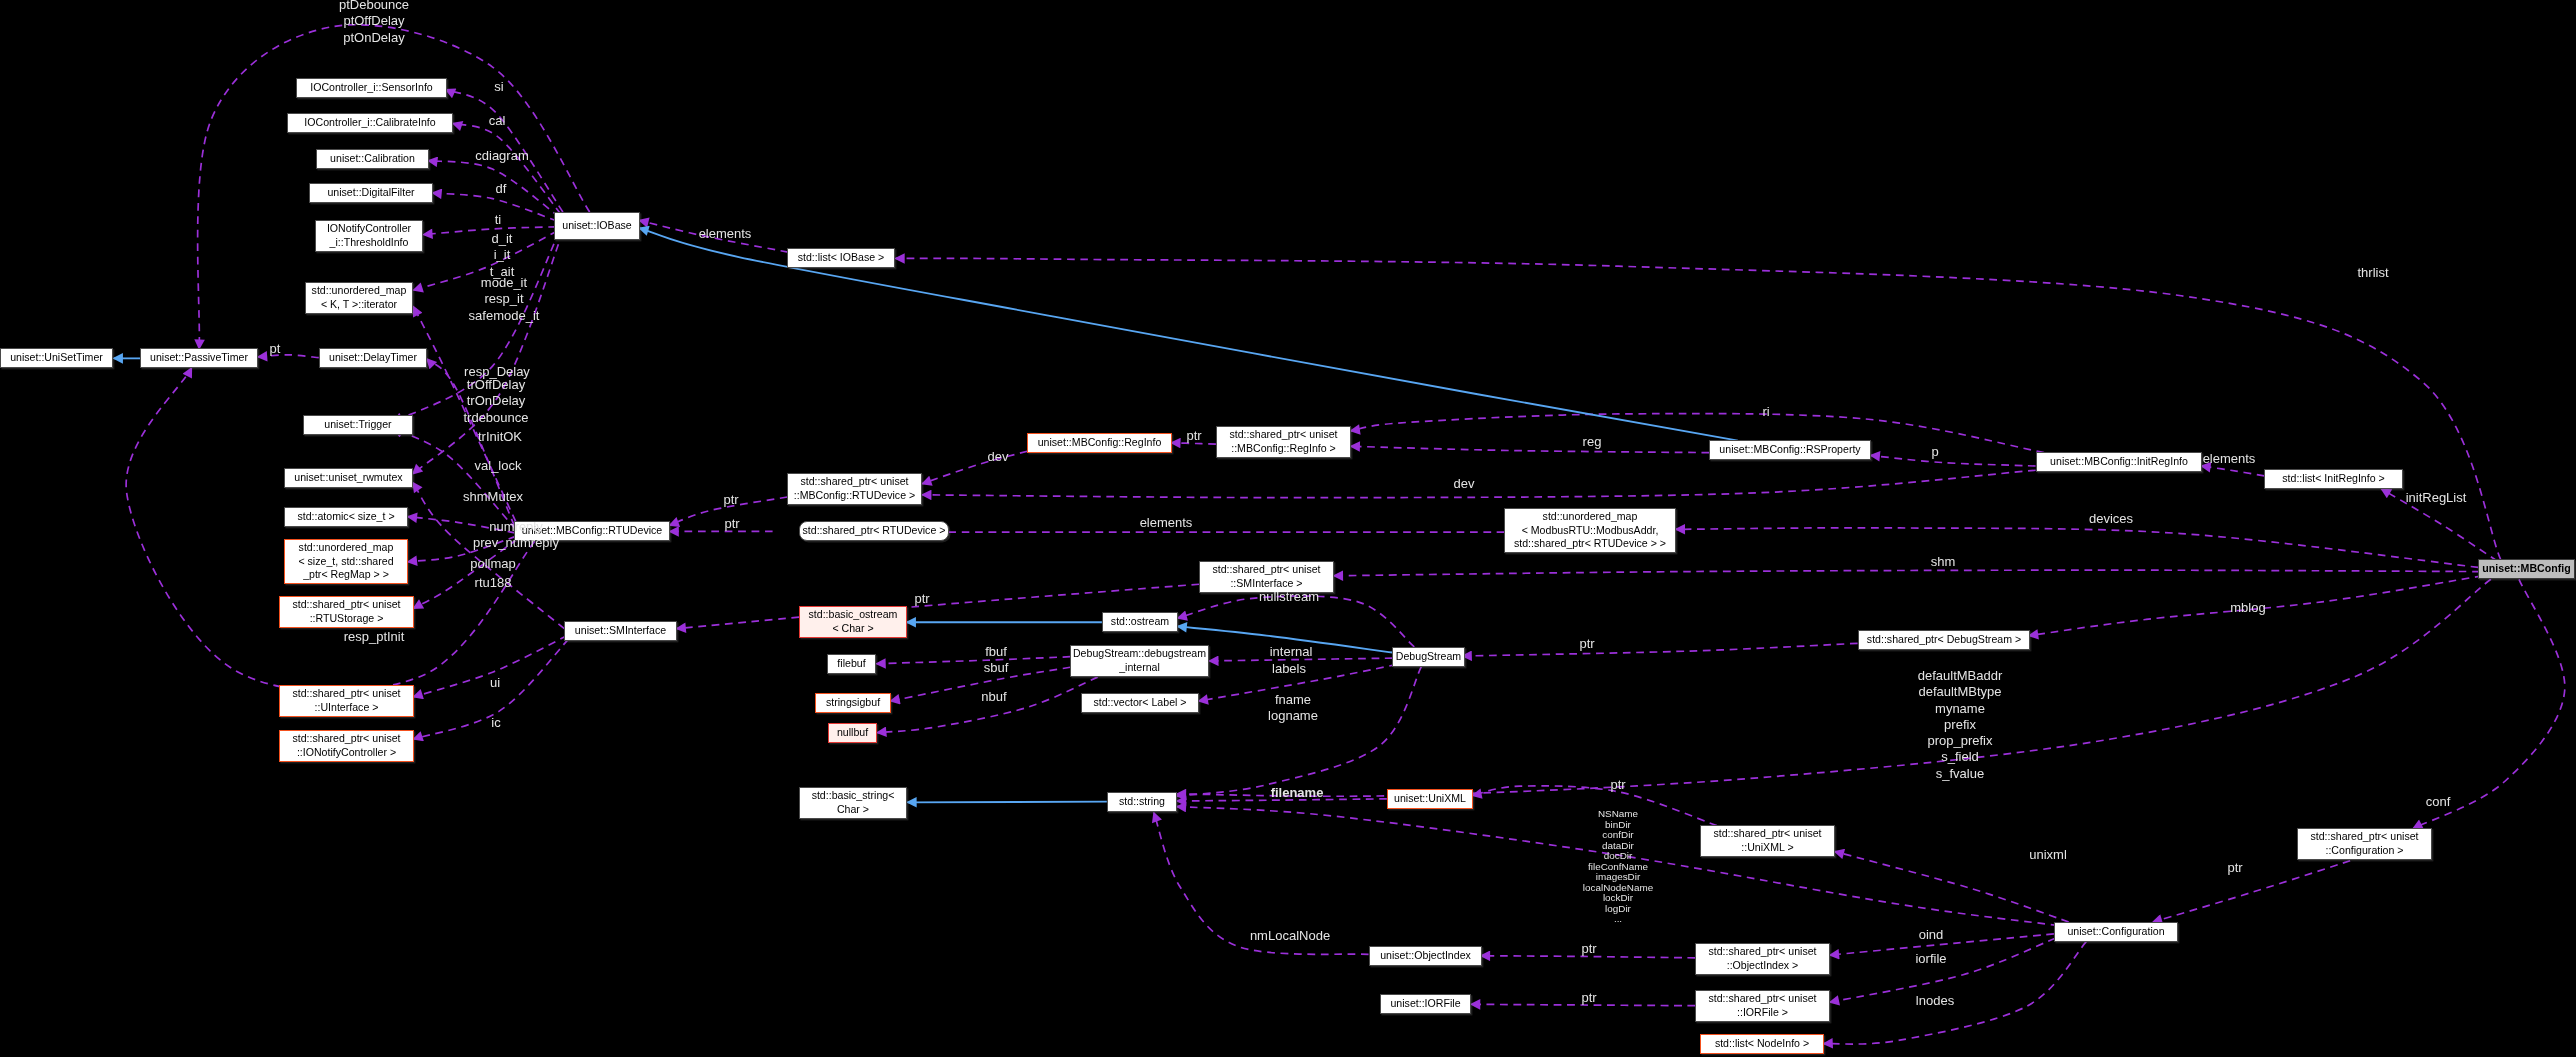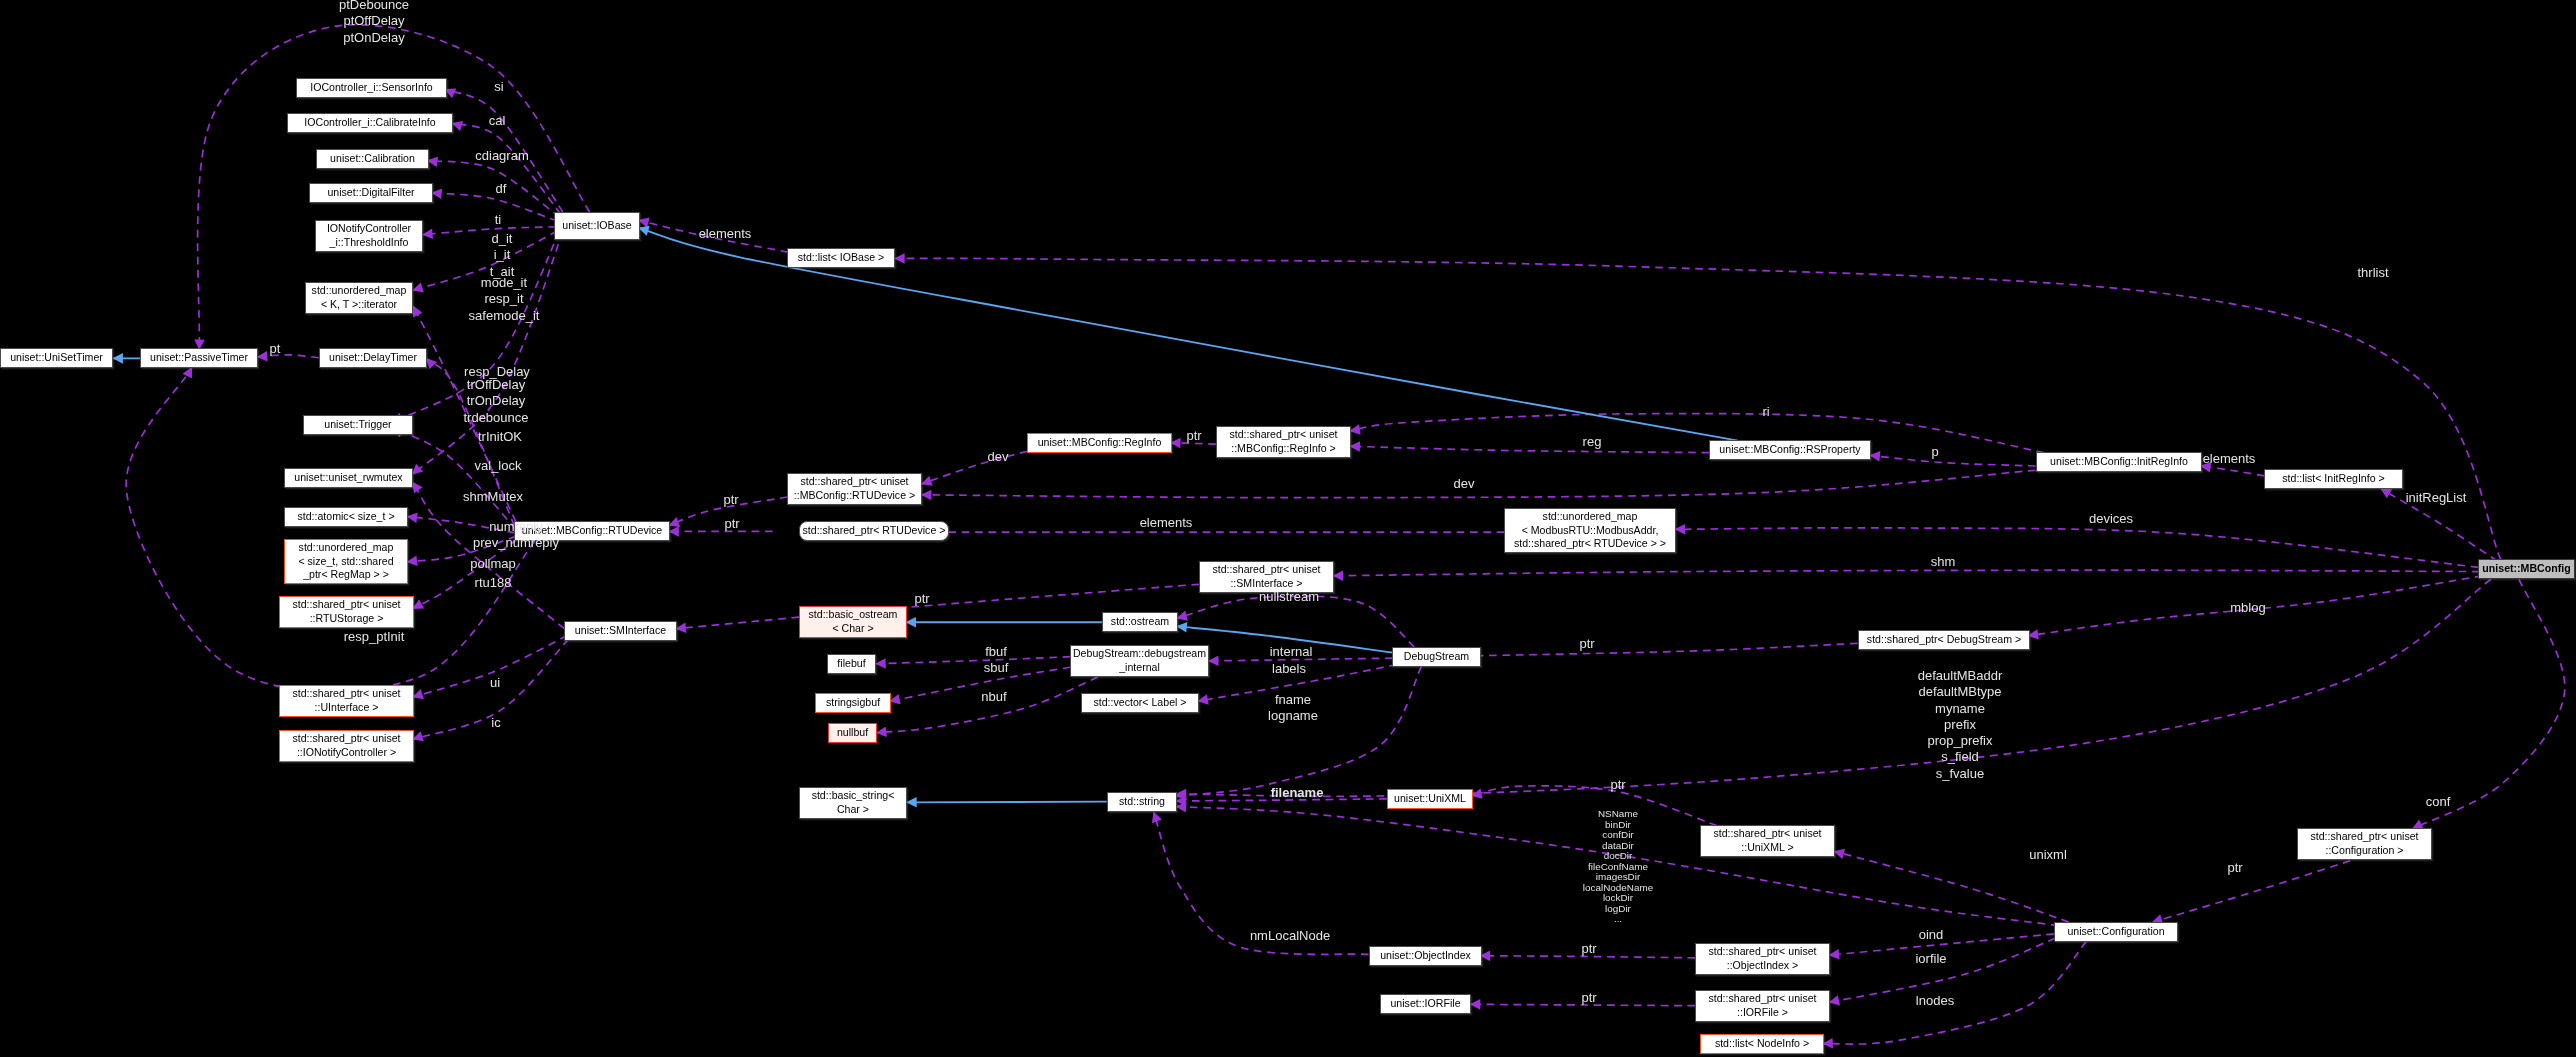--- a/index.html
+++ b/index.html
@@ -132,21 +132,21 @@
 ::MBConfig::RegInfo &gt;</div>
       <div class="node normal" style="left: 1709px; top: 440px; width: 162px; height: 19.7px;">uniset::MBConfig::RSProperty</div>
       <div class="node normal" style="left: 2036px; top: 452px; width: 166px; height: 19.7px;">uniset::MBConfig::InitRegInfo</div>
       <div class="node normal" style="left: 2264px; top: 469px; width: 139px; height: 19.7px;">std::list&lt; InitRegInfo &gt;</div>
       <div class="node normal" style="left: 1504px; top: 508px; width: 172px; height: 45px;">std::unordered_map
 &lt; ModbusRTU::ModbusAddr,
 std::shared_ptr&lt; RTUDevice &gt; &gt;</div>
       <div class="node normal" style="left: 1199px; top: 561px; width: 135px; height: 32px;">std::shared_ptr&lt; uniset
 ::SMInterface &gt;</div>
       <div class="node normal" style="left: 1858px; top: 630px; width: 172px; height: 19.7px;">std::shared_ptr&lt; DebugStream &gt;</div>
-      <div class="node normal" style="left: 1392px; top: 647px; width: 89px; height: 19.7px;">DebugStream</div>
+      <div class="node normal" style="left: 1392px; top: 647px; width: 73px; height: 19.7px;">DebugStream</div>
       <div class="node normal" style="left: 1102px; top: 612px; width: 76px; height: 19.7px;">std::ostream</div>
       <div class="node redpink" style="left: 799px; top: 606px; width: 108px; height: 32px;">std::basic_ostream
 &lt; Char &gt;</div>
       <div class="node normal" style="left: 827px; top: 654px; width: 49px; height: 19.7px;">filebuf</div>
       <div class="node normal" style="left: 1070px; top: 645px; width: 139px; height: 32px;">DebugStream::debugstream
 _internal</div>
       <div class="node orange" style="left: 815px; top: 693px; width: 76px; height: 19.7px;">stringsigbuf</div>
       <div class="node redpink" style="left: 828px; top: 723px; width: 49px; height: 19.7px;">nullbuf</div>
       <div class="node normal" style="left: 1081px; top: 693px; width: 118px; height: 19.7px;">std::vector&lt; Label &gt;</div>
       <div class="node normal" style="left: 799px; top: 787px; width: 108px; height: 32px;">std::basic_string&lt;

